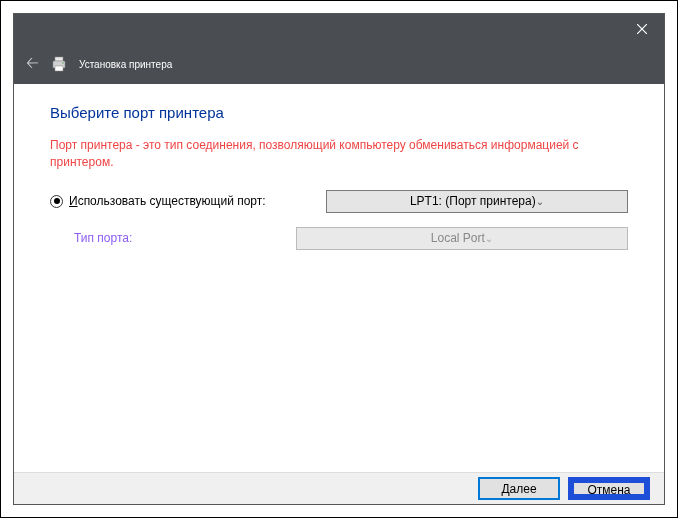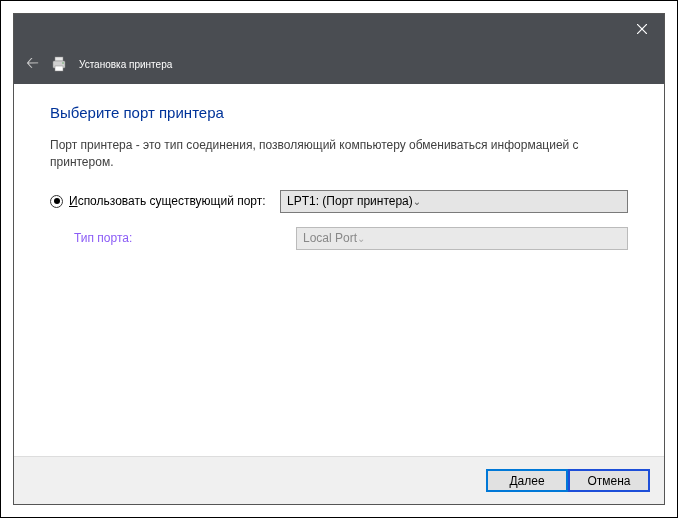--- a/index.html
+++ b/index.html
@@ -64,35 +64,35 @@
       padding: 20px 36px 25px 36px;
       background: #fff;
     }
     .heading {
       color: #003399;
       font-size: 15px;
       font-weight: 400;
       margin-bottom: 16px;
     }
     .description {
-      color: #404040;
+      color: #ef4444;
       font-size: 12px;
       line-height: 1.45;
       margin-bottom: 18px;
       max-width: 560px;
     }
     .form-row {
       display: flex;
       align-items: center;
       margin-bottom: 14px;
     }
     .radio-group {
       display: flex;
       align-items: center;
-      width: 230px;
+      width: 276px;
     }
     .radio {
       width: 13px;
       height: 13px;
       border: 1px solid #333;
       border-radius: 50%;
       margin-right: 6px;
       background: #fff;
       display: inline-flex;
       align-items: center;
@@ -111,21 +111,21 @@
       color: #000;
     }
     .radio-label u { text-decoration: underline; }
     .select {
       flex: 1;
       height: 23px;
       border: 1px solid #7a7a7a;
       background: #e5e5e5;
       display: flex;
       align-items: center;
-      justify-content: flex-start;
+      justify-content: center;
       padding: 0 6px;
       font-size: 12px;
       color: #000;
     }
     .select.disabled {
       color: #888;
       border-color: #bbb;
       background: #e9e9e9;
       margin-left: 6px;
     }
@@ -134,33 +134,33 @@
       color: #555;
     }
     .select.disabled .chevron { color: #aaa; }
     .indent-label {
       margin-left: 24px;
       width: 216px;
       color: #8b5cf6;
       font-size: 12px;
     }
     .footer {
-      height: 48px;
+      height: 32px;
       background: #f0f0f0;
       border-top: 1px solid #ddd;
       display: flex;
       align-items: center;
       justify-content: flex-end;
       padding: 0 14px;
-      gap: 0;
+      gap: 8px;
     }
     .btn {
       min-width: 82px;
       height: 23px;
-      border: 2px solid #1d4ed8;
+      border: 6px solid #1d4ed8;
       background: #e1e1e1;
       font-size: 12px;
       font-family: inherit;
       padding: 0 12px;
       cursor: pointer;
       color: #000;
     }
     .btn.primary {
       border: 1px solid #0078d7;
       outline: 1px solid #0078d7;

